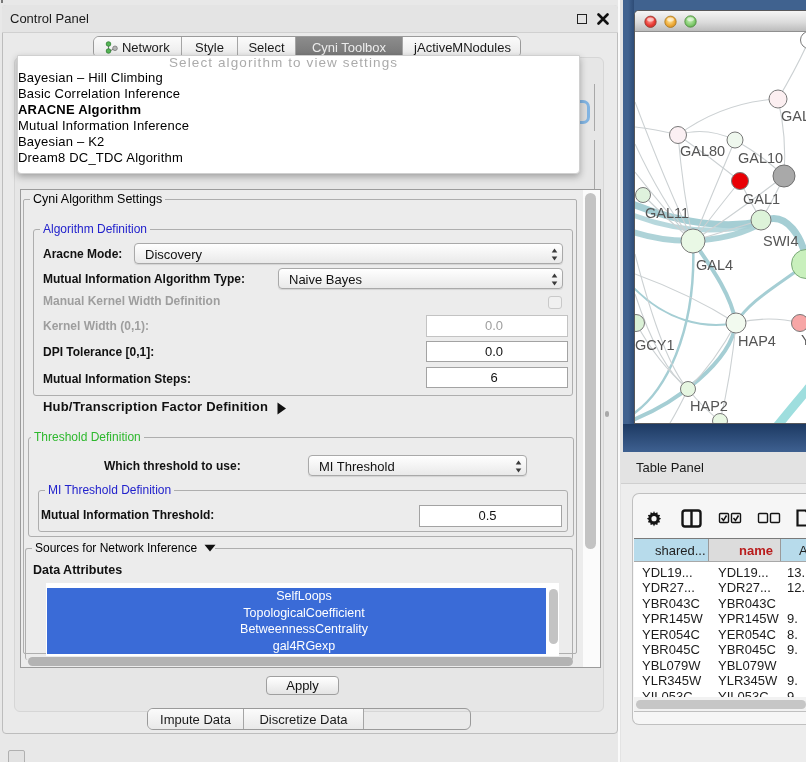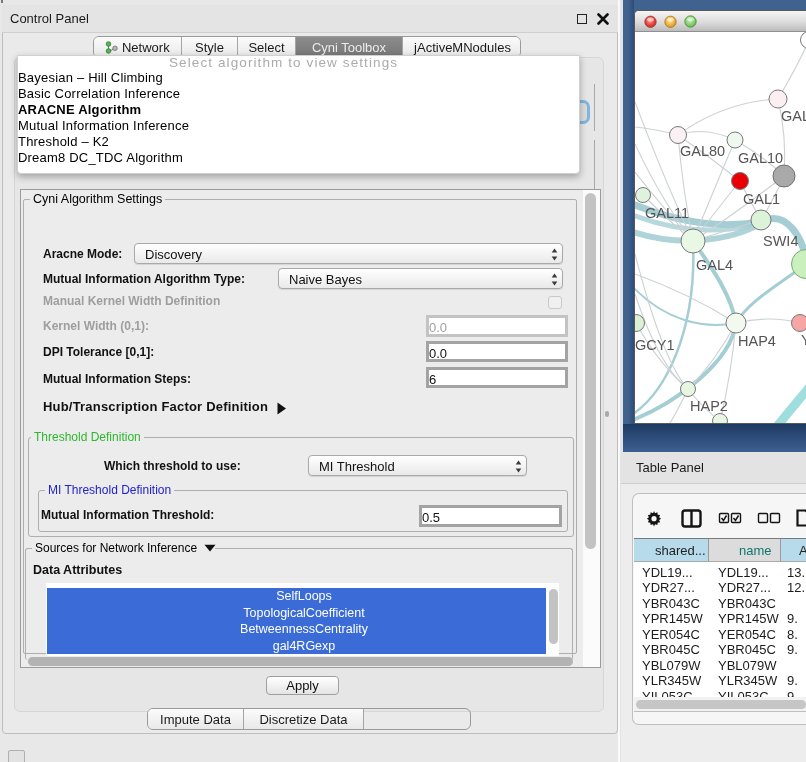--- a/index.html
+++ b/index.html
@@ -6,22 +6,22 @@
 html,body { width:806px; height:762px; overflow:hidden; background:#e8e8e8;
   font-family:"Liberation Sans", sans-serif; }
 #stage { position:relative; width:806px; height:762px; }
 #stage div, #stage svg { position:absolute; }
 .lbl { font-size:12px; font-weight:bold; color:#111; white-space:nowrap; }
 .dis { color:#9e9e9e; }
 .combo { border:1px solid #a9a9a9; border-radius:4px;
   background:linear-gradient(#ffffff,#e9e9e9); font-size:13px; color:#111;
   box-shadow:0 1px 1px rgba(0,0,0,0.10); }
 .combo b { position:absolute; left:10px; top:3px; font-weight:normal; }
-.tf { border:3px solid #a3a3a3; background:#fff; font-size:13px;
-  color:#111; text-align:left; padding-right:6px; }
+.tf { border:1px solid #a3a3a3; background:#fff; font-size:13px;
+  color:#111; text-align:center; padding-right:6px; }
 .gbox { border:1px solid #aeaeae; border-radius:3px; }
 .gtitle { top:-8px; left:6px; background:#ececec; padding:0 3px;
   font-size:12px; line-height:15px; white-space:nowrap; }
 .tab { top:0; height:22px; font-size:13px; color:#1a1a1a; text-align:center;
   line-height:21px; border-right:1px solid #a5a5a5;
   background:linear-gradient(#fbfbfb,#e7e7e7); }
 .tabsel { background:linear-gradient(#8c8c8c,#747474); color:#ececec; }
 .pitem { left:18px; font-size:13px; letter-spacing:0.2px; color:#000; line-height:16px; white-space:nowrap; }
 .litem { left:47px; width:499px; height:16.5px; background:#3a6bd7;
   color:#fff; font-size:12.5px; line-height:16.5px; padding-left:15px;text-align:center; }
@@ -69,20 +69,23 @@
 
   <div style="left:583px; top:190px; width:17px; height:477px; background:#fbfbfb;"></div>
   <div style="left:585px; top:193px; width:11px; height:356px; background:#c3c3c3; border-radius:5.5px;"></div>
 
   <div style="left:28px; top:657px; width:545px; height:9px; background:#b3b3b3; border-radius:4.5px;"></div>
 
   <div class="gbox" style="left:23px; top:199px; width:554px; height:455px; border-radius:2px;">
     <div class="gtitle" style="font-size:12.5px;">Cyni Algorithm Settings</div>
   </div>
 
+  <div class="gbox" style="left:33px; top:229px; width:540px; height:167px;">
+    <div class="gtitle" style="color:#2222cc;">Algorithm Definition</div>
+  </div>
   <div class="lbl" style="left:43px; top:247px;">Aracne Mode:</div>
   <div class="combo" style="left:134px; top:243px; width:429px; height:21px;">
       <b>Discovery</b>
     <svg style="right:4px; top:4px;" width="7" height="13" viewBox="0 0 7 13">
         <path d="M3.5,0.5 L6.3,4.6 H0.7 Z" fill="#3a3a3a"></path>
         <path d="M3.5,12.5 L6.3,8.4 H0.7 Z" fill="#3a3a3a"></path>
       </svg>
     </div>
   <div class="lbl" style="left:43px; top:272px;">Mutual Information Algorithm Type:</div>
   <div class="combo" style="left:278px; top:268px; width:285px; height:21px;">
@@ -154,21 +157,21 @@
   <div style="left:8px; top:750px; width:17px; height:14px; background:#e2e2e2; border:1px solid #b0b0b0; border-radius:2px;"></div>
 
   <div style="left:17px; top:55px; width:563px; height:119px; background:#fff;
        border:1px solid #d0d0d0; border-radius:0 0 4px 4px;
        box-shadow:0 3px 7px rgba(0,0,0,0.30);"></div>
   <div style="left:169px; top:55px; font-size:13.5px; letter-spacing:1.1px; color:#ababab;">Select algorithm to view settings</div>
   <div class="pitem" style="top:70px;">Bayesian – Hill Climbing</div>
   <div class="pitem" style="top:86px;">Basic Correlation Inference</div>
   <div class="pitem" style="top:102px; font-weight:bold;">ARACNE Algorithm</div>
   <div class="pitem" style="top:118px;">Mutual Information Inference</div>
-  <div class="pitem" style="top:134px;">Threshold – K2</div>
+  <div class="pitem" style="top:134px;">Bayesian – K2</div>
   <div class="pitem" style="top:150px;">Dream8 DC_TDC Algorithm</div>
 
   <div style="left:618px; top:0; width:5px; height:762px; background:#e3e3e3;"></div>
   <div style="left:618px; top:0; width:2px; height:762px; background:#fafafa;"></div>
   <div style="left:623px; top:0; width:183px; height:452px; background:#40628f;"></div>
   <div style="left:628px; top:0; width:6px; height:452px; background:linear-gradient(90deg,#40628f,#2e4c77);"></div>
   <div style="left:623px; top:424px; width:183px; height:28px; background:linear-gradient(#1d3a63,#3e6090);"></div>
   <div style="left:605px; top:411px; width:4px; height:6px; background:#a9a9a9; border-radius:2px;"></div>
 
   <div style="left:634px; top:10px; width:172px; height:414px; border:1px solid #58585a;
@@ -303,21 +306,21 @@
     <path d="M152.5,1.5 h8 l4,4 v11 h-12 Z" fill="none" stroke="#141414" stroke-width="2.2"></path>
   </svg>
 
   <div style="left:634px; top:538px; width:172px; height:24px; background:#dcdcdc;
        border-top:1px solid #7a7a7a; border-bottom:1px solid #a8a8a8;"></div>
   <div style="left:634px; top:539px; width:74px; height:22px; background:#b7dbeb;"></div>
   <div style="left:780px; top:539px; width:26px; height:22px; background:#b7dbeb;"></div>
   <div style="left:708px; top:539px; width:1px; height:22px; background:#9a9a9a;"></div>
   <div style="left:780px; top:539px; width:1px; height:22px; background:#9a9a9a;"></div>
   <div class="row" style="left:655px; top:543px; color:#222;">shared...</div>
-  <div class="row" style="left:739px; top:543px; color:#0f766e;">name</div>
+  <div class="row" style="left:739px; top:543px; color:#b91c1c;font-weight:bold;">name</div>
   <div class="row" style="left:799px; top:543px; color:#222;">A</div>
 
   <div style="left:634px; top:562px; width:172px; height:135px; background:#ffffff;"></div>
   <div id="rows">
       <div class="row" style="left:642px; top:564.5px;">YDL19...</div>
       <div class="row" style="left:718px; top:564.5px;">YDL19...</div>
       <div class="row" style="left:787px; top:564.5px;">13.</div>
       <div class="row" style="left:642px; top:580px;">YDR27...</div>
       <div class="row" style="left:718px; top:580px;">YDR27...</div>
       <div class="row" style="left:787px; top:580px;">12.</div>

